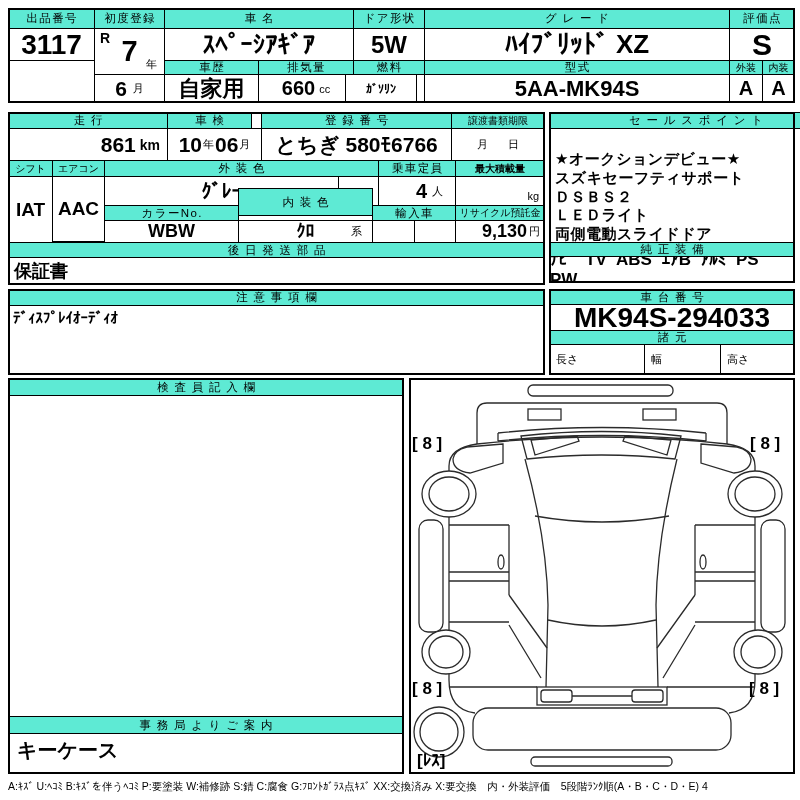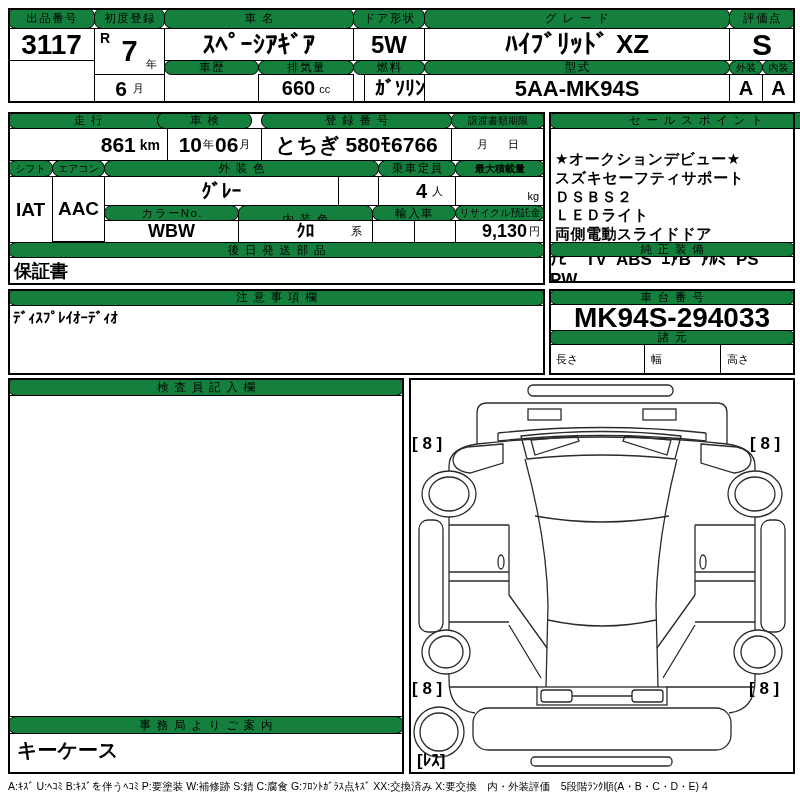--- a/index.html
+++ b/index.html
@@ -1,20 +1,20 @@
 <!DOCTYPE html>
 <html><head>
 <meta charset="utf-8">
 <style>
   html,body{margin:0;padding:0;background:#fff;}
   .sheet{position:relative;width:800px;height:800px;background:#fff;overflow:hidden;
          font-family:"Liberation Sans","DejaVu Sans",sans-serif;color:#000;}
   .c{position:absolute;border:1px solid #000;box-sizing:border-box;background:#fff;
      display:flex;align-items:center;justify-content:center;overflow:hidden;}
-  .hdr{background:#15803d;font-size:11.5px;letter-spacing:.5em;text-indent:.5em;font-weight:normal;border-radius:8px;}
+  .hdr{background:#5eead4;font-size:11.5px;letter-spacing:.5em;text-indent:.5em;font-weight:normal;}
   .hdr.s{letter-spacing:.12em;text-indent:.12em;}
   .hdr.t{font-size:10px;letter-spacing:0;text-indent:0;}
   .outline{position:absolute;border:2px solid #000;box-sizing:border-box;pointer-events:none;}
   .b{font-weight:bold;}
   .u{font-size:11px;font-weight:normal;}
   .left{justify-content:flex-start;}
   .right{justify-content:flex-end;}
   .topal{align-items:flex-start;}
   .sales{display:block;padding:21px 5px;}
   .sales-line{font-size:15px;font-weight:bold;line-height:18.8px;letter-spacing:.5px;white-space:nowrap;}
@@ -38,47 +38,48 @@
     <span class="u" style="position:absolute;right:7px;bottom:2px">年</span>
   </div>
   <div class="c" style="left:94px;top:74px;width:71px;height:29px;gap:6px">
     <span class="b" style="font-size:21px">6</span>
     <span class="u">月</span>
   </div>
 
   <div class="c hdr" style="left:164px;top:8px;width:190px;height:21px">車名</div>
   <div class="c b" style="left:164px;top:28px;width:190px;height:33px;font-size:25px">ｽﾍﾟｰｼｱｷﾞｱ</div>
   <div class="c hdr s" style="left:164px;top:60px;width:95px;height:15px">車歴</div>
+  <div class="c b" style="left:164px;top:74px;width:95px;height:29px;font-size:22px">自家用</div>
   <div class="c hdr s" style="left:258px;top:60px;width:96px;height:15px">排気量</div>
   <div class="c" style="left:258px;top:74px;width:96px;height:29px;gap:4px">
     <span class="b" style="font-size:20px">660</span>
     <span class="u">cc</span>
   </div>
 
   <div class="c hdr s" style="left:353px;top:8px;width:72px;height:21px">ドア形状</div>
   <div class="c b" style="left:353px;top:28px;width:72px;height:33px;font-size:24px">5W</div>
   <div class="c hdr s" style="left:353px;top:60px;width:72px;height:15px">燃料</div>
-  <div class="c b" style="left:364px;top:74px;width:72px;height:29px;font-size:20px">ｶﾞｿﾘﾝ</div>
+  <div class="c b" style="left:345px;top:74px;width:72px;height:29px;font-size:12px">ｶﾞｿﾘﾝ</div>
 
   <div class="c hdr" style="left:424px;top:8px;width:306px;height:21px">グレード</div>
   <div class="c b" style="left:424px;top:28px;width:306px;height:33px;font-size:26px">ﾊｲﾌﾞﾘｯﾄﾞ XZ</div>
   <div class="c hdr s" style="left:424px;top:60px;width:306px;height:15px">型式</div>
   <div class="c b" style="left:424px;top:74px;width:306px;height:29px;font-size:22px">5AA-MK94S</div>
 
   <div class="c hdr s" style="left:729px;top:8px;width:66px;height:21px">評価点</div>
   <div class="c b" style="left:729px;top:28px;width:66px;height:33px;font-size:30px">S</div>
   <div class="c hdr t" style="left:729px;top:60px;width:34px;height:15px">外装</div>
   <div class="c hdr t" style="left:762px;top:60px;width:33px;height:15px">内装</div>
   <div class="c b" style="left:729px;top:74px;width:34px;height:29px;font-size:20px">A</div>
   <div class="c b" style="left:762px;top:74px;width:33px;height:29px;font-size:20px">A</div>
 
   <div class="outline" style="left:8px;top:8px;width:787px;height:95px"></div>
 
   <div class="c hdr" style="left:8px;top:112px;width:160px;height:17px">走行</div>
-  <div class="c hdr" style="left:157px;top:112px;width:95px;height:17px">車検</div>
+  <div class="c hdr" style="left:167px;top:112px;width:85px;height:17px">車検</div>
   <div class="c hdr" style="left:261px;top:112px;width:191px;height:17px">登録番号</div>
   <div class="c hdr t" style="left:451px;top:112px;width:94px;height:17px">譲渡書類期限</div>
 
   <div class="c right" style="left:8px;top:128px;width:160px;height:33px;gap:4px;padding-right:7px">
     <span class="b" style="font-size:21px">861</span>
     <span class="b" style="font-size:14px">km</span>
   </div>
   <div class="c" style="left:167px;top:128px;width:95px;height:33px;gap:1px">
     <span class="b" style="font-size:21px">10</span>
     <span class="u">年</span>
@@ -103,21 +104,21 @@
   <div class="c" style="left:338px;top:176px;width:41px;height:30px"></div>
   <div class="c right" style="left:378px;top:176px;width:78px;height:30px;gap:5px;padding-right:12px">
     <span class="b" style="font-size:20px">4</span>
     <span class="u">人</span>
   </div>
   <div class="c right" style="left:455px;top:176px;width:90px;height:30px;align-items:flex-end;padding:0 5px 3px 0">
     <span class="u">kg</span>
   </div>
 
   <div class="c hdr s" style="left:104px;top:205px;width:135px;height:16px">カラーNo.</div>
-  <div class="c hdr" style="left:238px;top:205px;width:135px;height:28px">内装色</div>
+  <div class="c hdr" style="left:238px;top:188px;width:135px;height:28px">内装色</div>
   <div class="c hdr s" style="left:372px;top:205px;width:84px;height:16px">輸入車</div>
   <div class="c hdr t" style="left:455px;top:205px;width:90px;height:16px">リサイクル預託金</div>
 
   <div class="c b" style="left:104px;top:220px;width:135px;height:23px;font-size:18px">WBW</div>
   <div class="c" style="left:238px;top:220px;width:135px;height:23px;position:absolute">
     <span class="b" style="font-size:18px">ｸﾛ</span>
     <span class="u" style="position:absolute;right:10px">系</span>
   </div>
   <div class="c" style="left:372px;top:220px;width:43px;height:23px"></div>
   <div class="c" style="left:414px;top:220px;width:42px;height:23px"></div>

